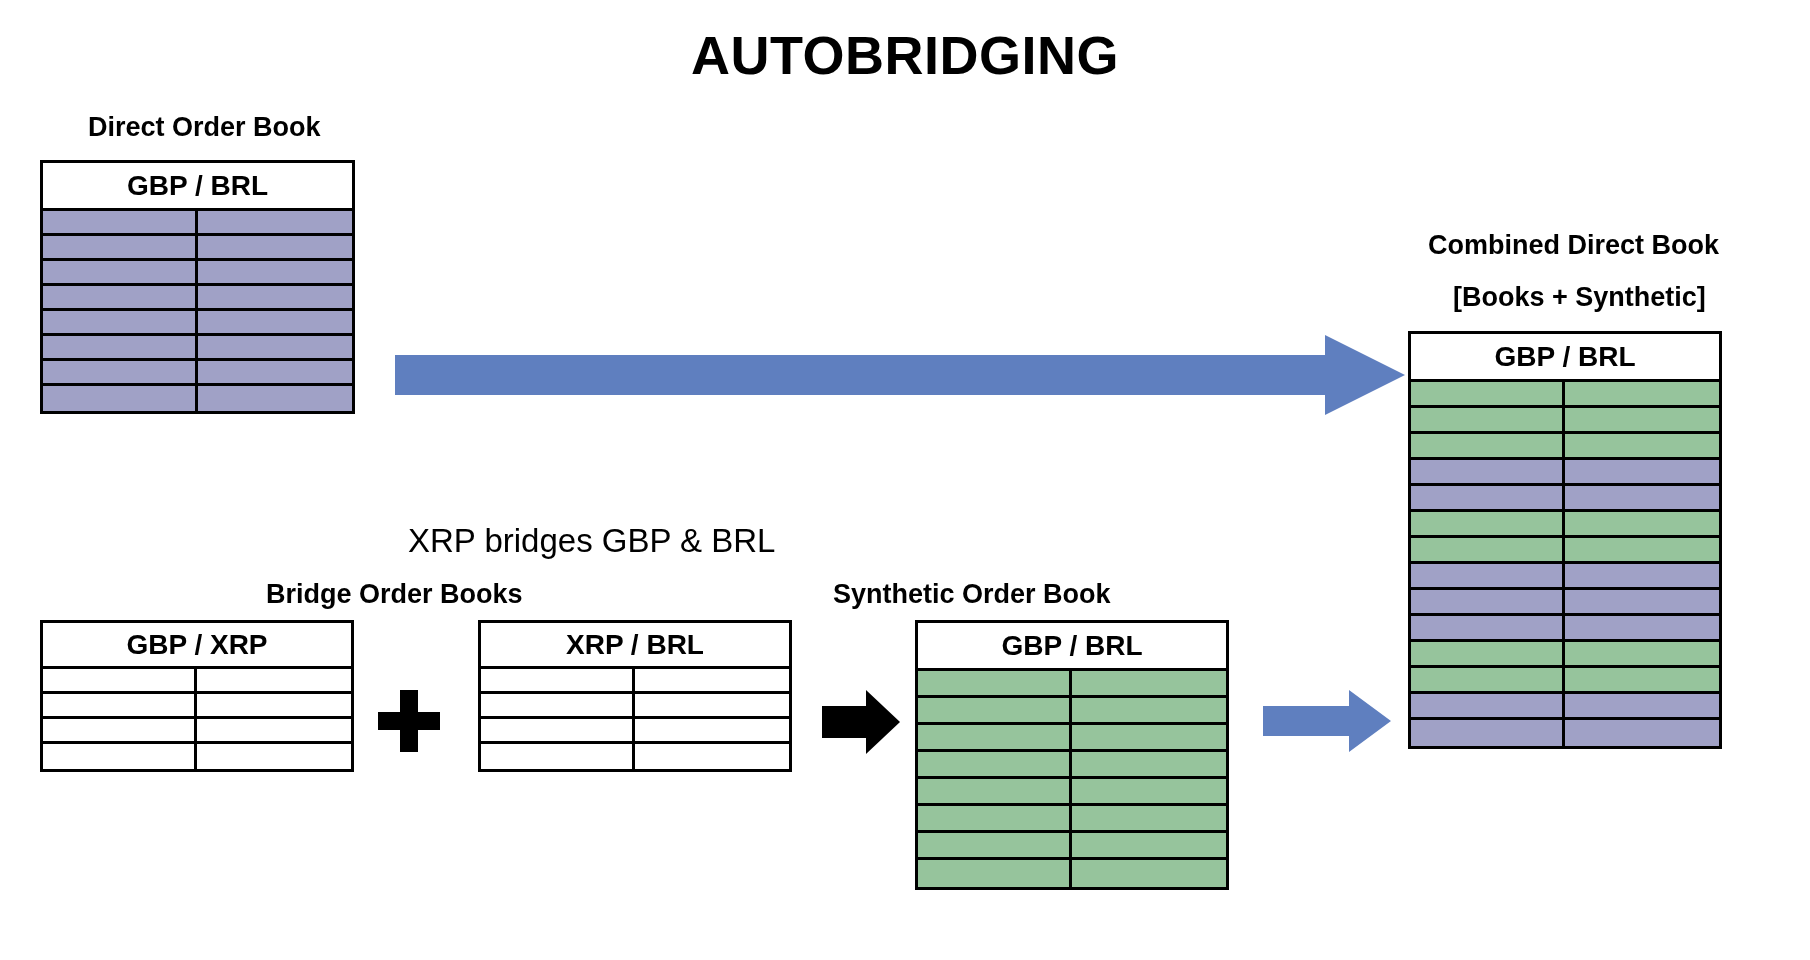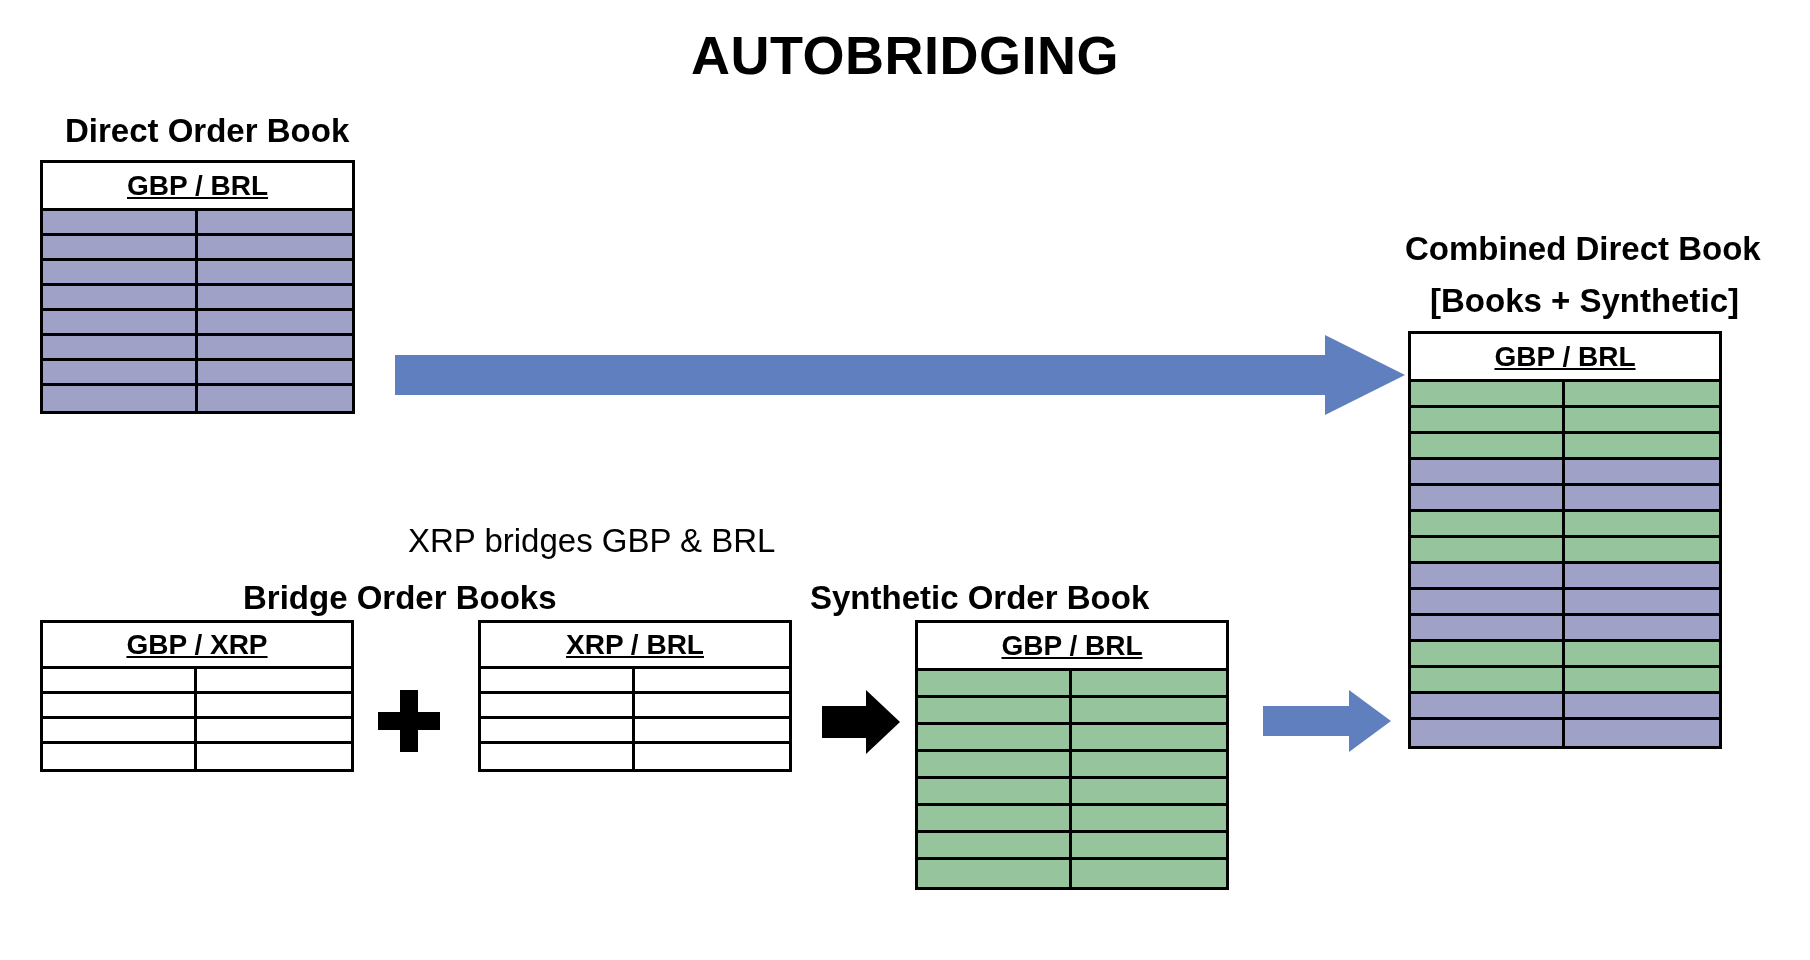--- a/index.html
+++ b/index.html
@@ -29,40 +29,40 @@
     text-align: center;
     font-size: 54px;
     font-weight: bold;
     letter-spacing: 0.5px;
     line-height: 1.1;
   }
 
   
   .caption {
     position: absolute;
-    font-size: 33px;
+    font-size: 27px;
     font-weight: bold;
     white-space: nowrap;
     line-height: 1.3;
+    margin-left: 23px;
   }
   .caption-regular {
     position: absolute;
     font-size: 33px;
     font-weight: normal;
     white-space: nowrap;
     line-height: 1.3;
   }
 
   
   .book {
     position: absolute;
     box-sizing: border-box;
     border: 3px solid #000000;
     background: #c2410c;
-    text-decoration: underline;
   }
   .book-header {
     box-sizing: border-box;
     width: 100%;
     text-align: center;
     background: #ffffff;
     border-bottom: 3px solid #000000;
     font-weight: bold;
     display: flex;
     align-items: center;

